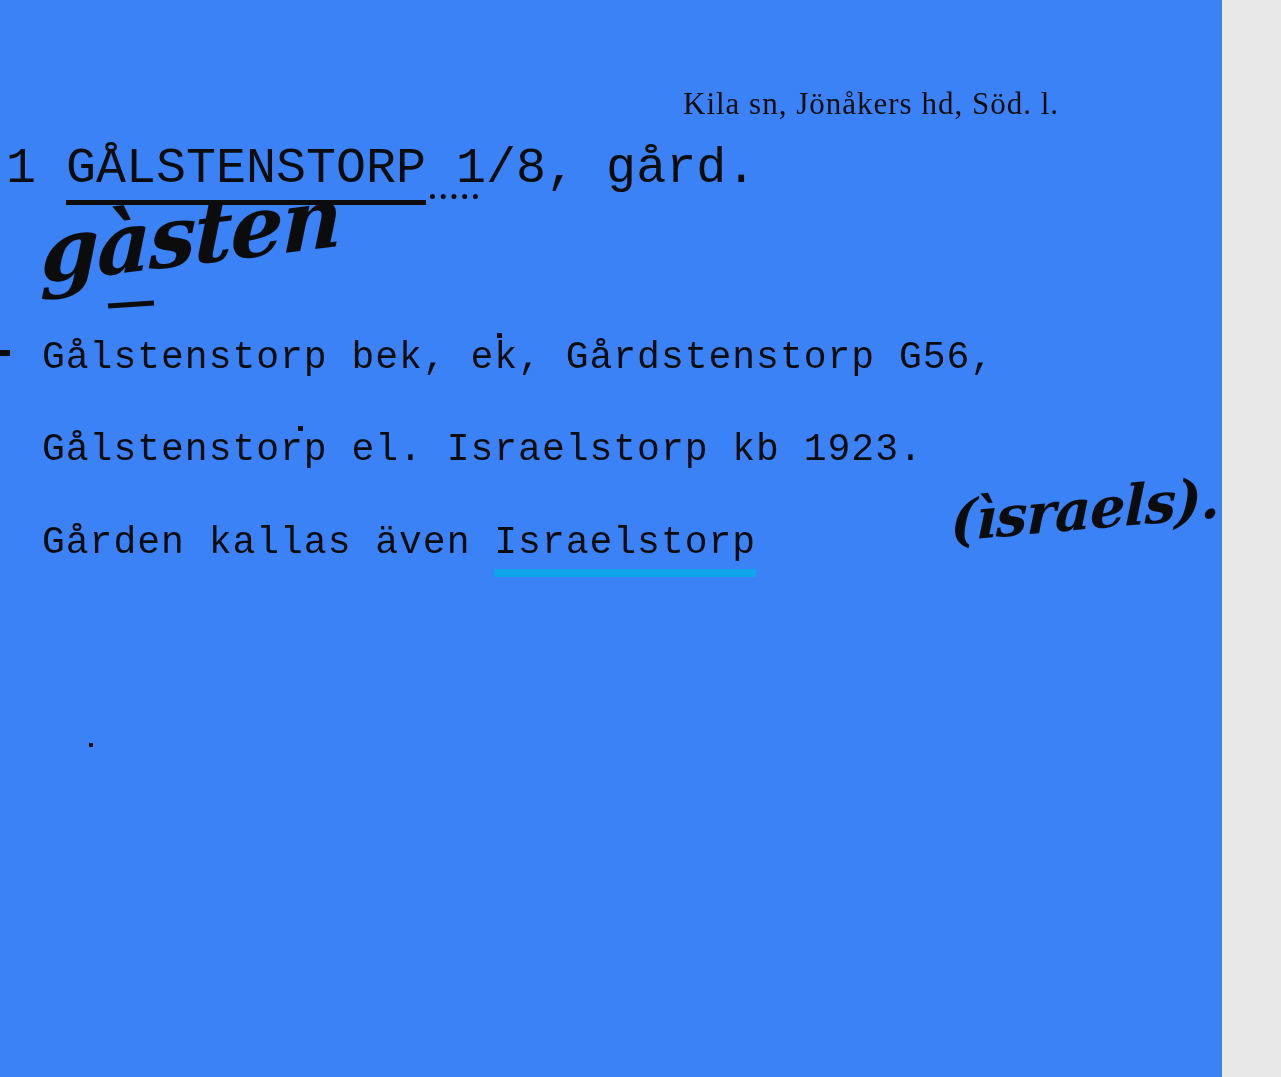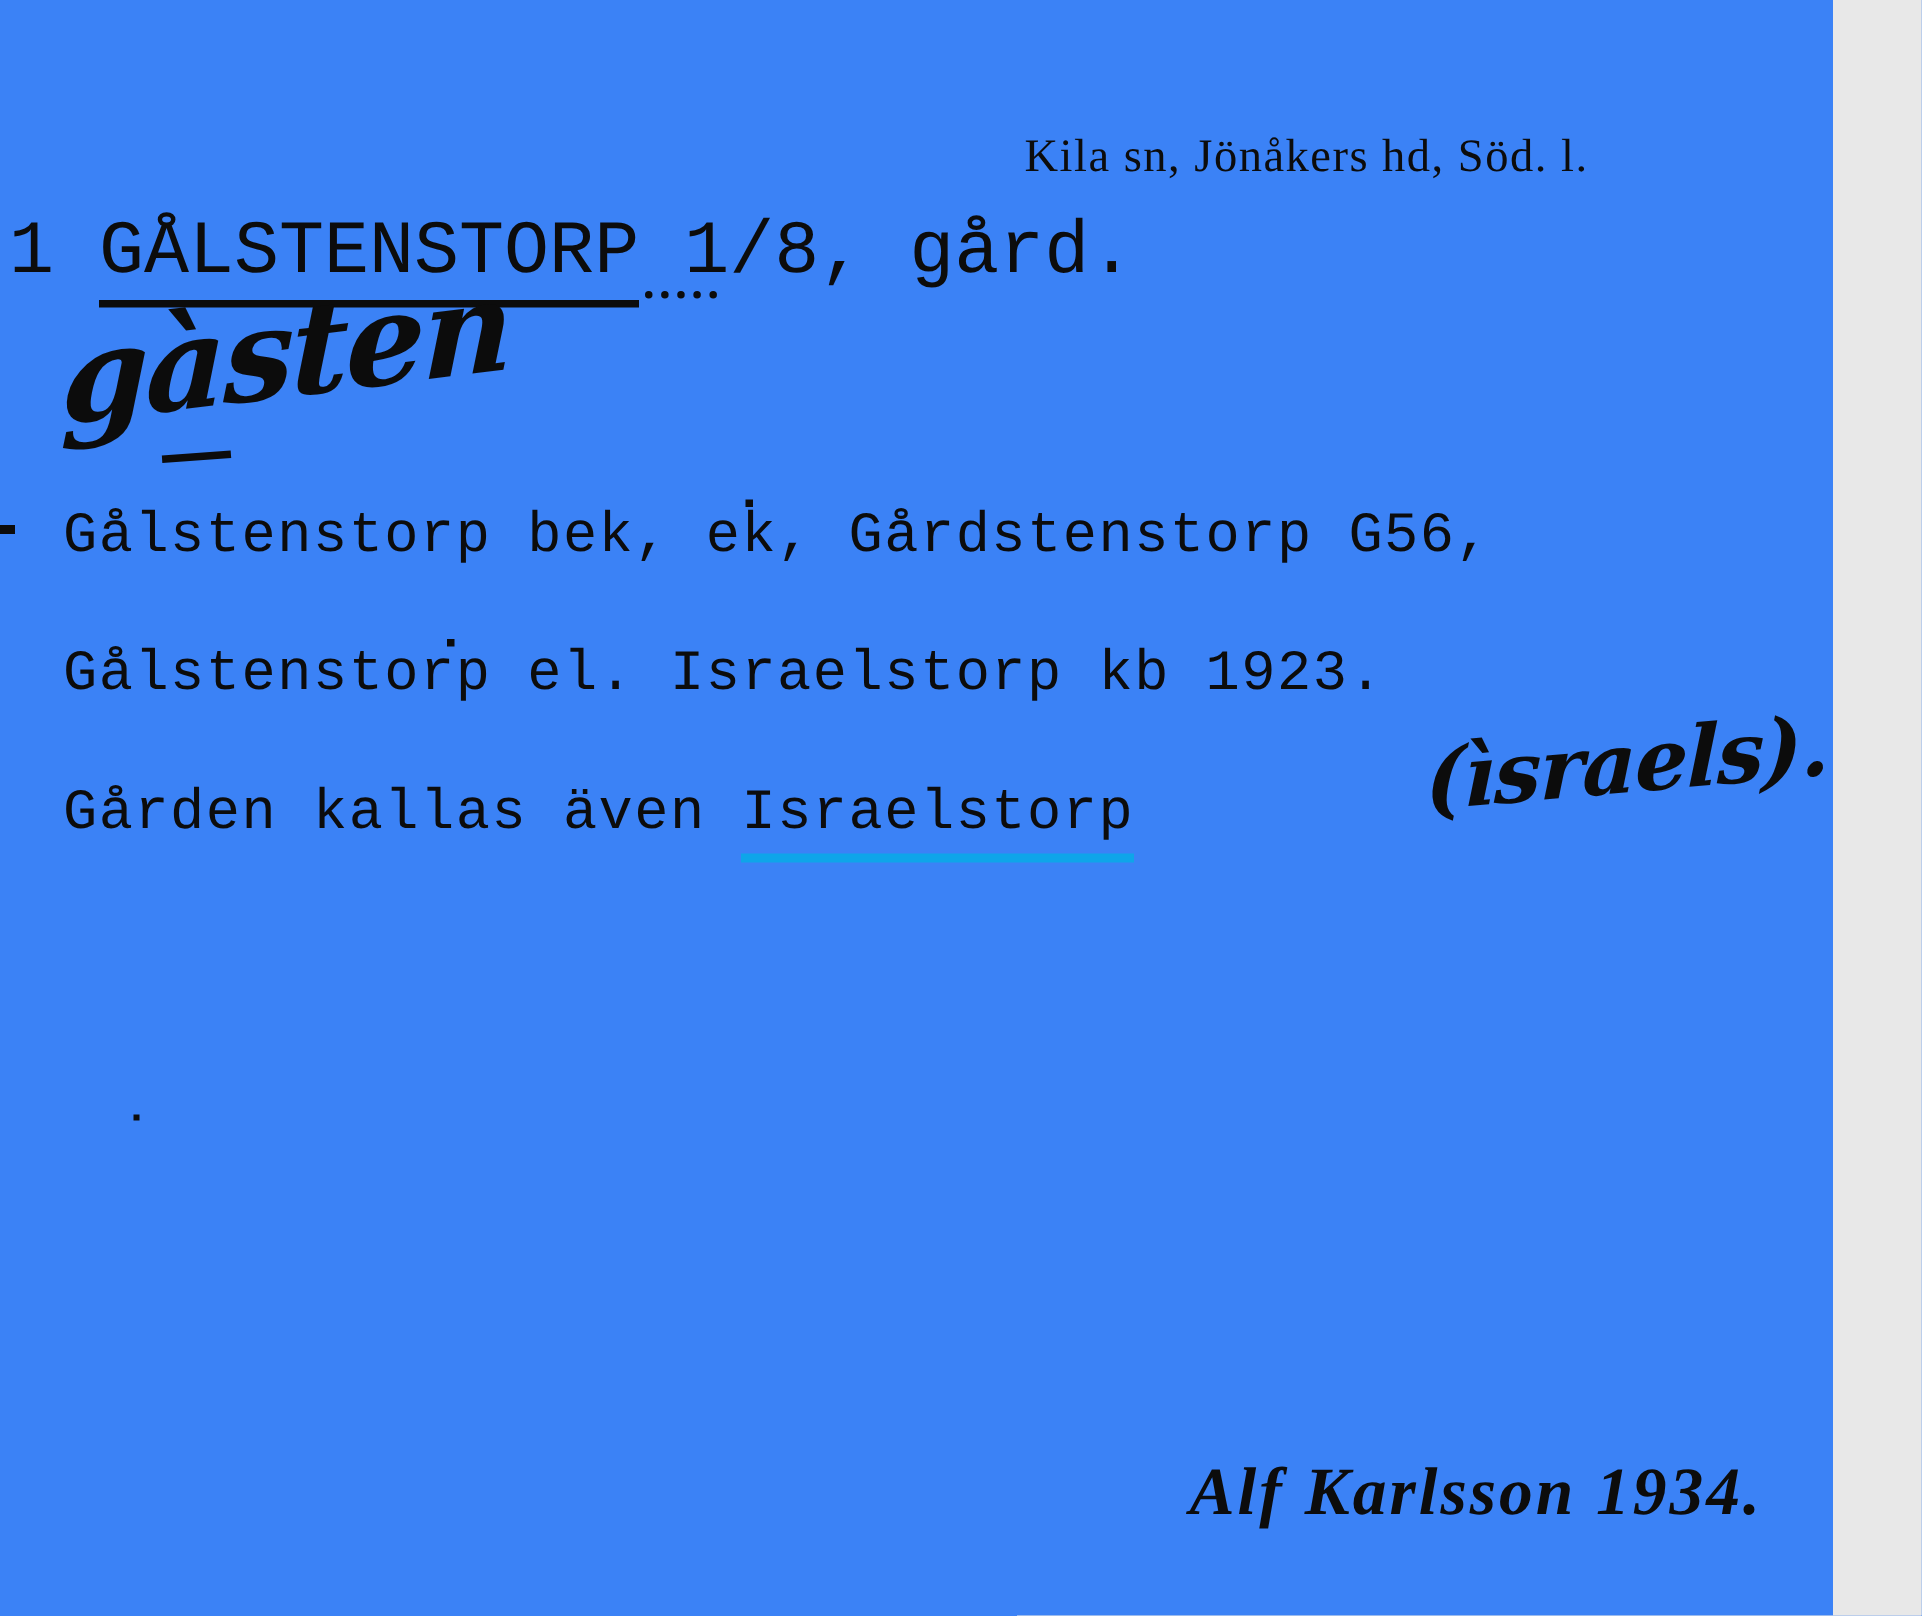--- a/index.html
+++ b/index.html
@@ -90,21 +90,21 @@
     position: absolute;
     left: 42px;
     font-size: 38px;
     white-space: nowrap;
     letter-spacing: 1px;
   }
   .line-1 { top: 336px; }
   .line-2 { top: 428px; }
   .line-3 { top: 521px; }
   .line-3 .underlined-name {
-    border-bottom: 6px solid #0ea5e9;
+    border-bottom: 8px solid #0ea5e9;
     padding-bottom: 5px;
   }
 
   
   .signature {
     position: absolute;
     left: 793px;
     top: 968px;
     font-family: "Liberation Serif", serif;
     font-style: italic;
@@ -154,21 +154,20 @@
   <div class="phonetic-underline-mark"></div>
 
   <div class="body-line line-1">Gålstenstorp bek, ek, Gårdstenstorp G56,</div>
 
   <div class="body-line line-2">Gålstenstorp el. Israelstorp kb 1923.</div>
 
   <div class="body-line line-3"><span>Gården kallas även </span><span class="underlined-name">Israelstorp</span></div>
 
   <div class="handwritten annotation">(ìsraels).</div>
 
-  <div class="signature">Alf Karlsson 1934.</div>
 
   <svg class="edge-line-svg" viewBox="0 0 33 1077" xmlns="http://www.w3.org/2000/svg" aria-hidden="true">
     <line x1="11" y1="0" x2="13" y2="385" stroke="#0c0c0c" stroke-width="8"></line>
     <line x1="14" y1="385" x2="16" y2="660" stroke="#0c0c0c" stroke-width="3" stroke-dasharray="13 8"></line>
     <line x1="16" y1="655" x2="26" y2="1077" stroke="#0c0c0c" stroke-width="9"></line>
   </svg>
 
   <div class="margin-tick"></div>
   <div class="ink-speck speck-1"></div>
   <div class="ink-speck speck-2"></div>

